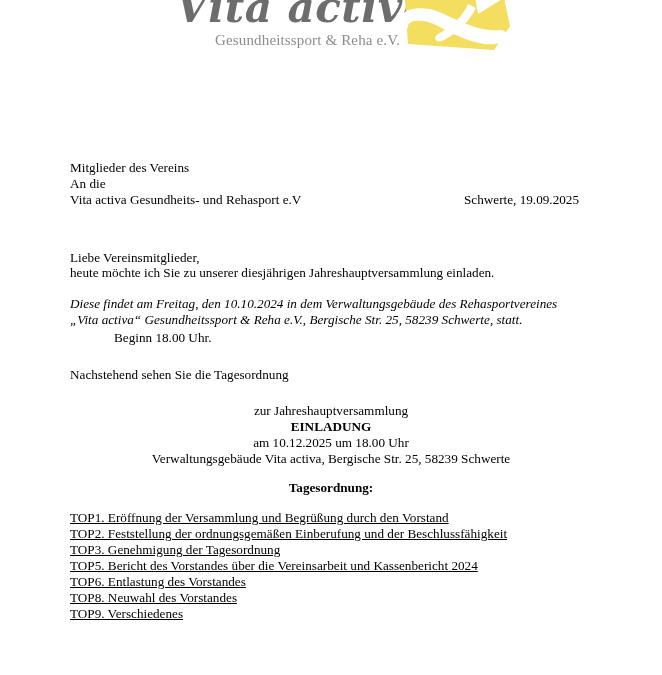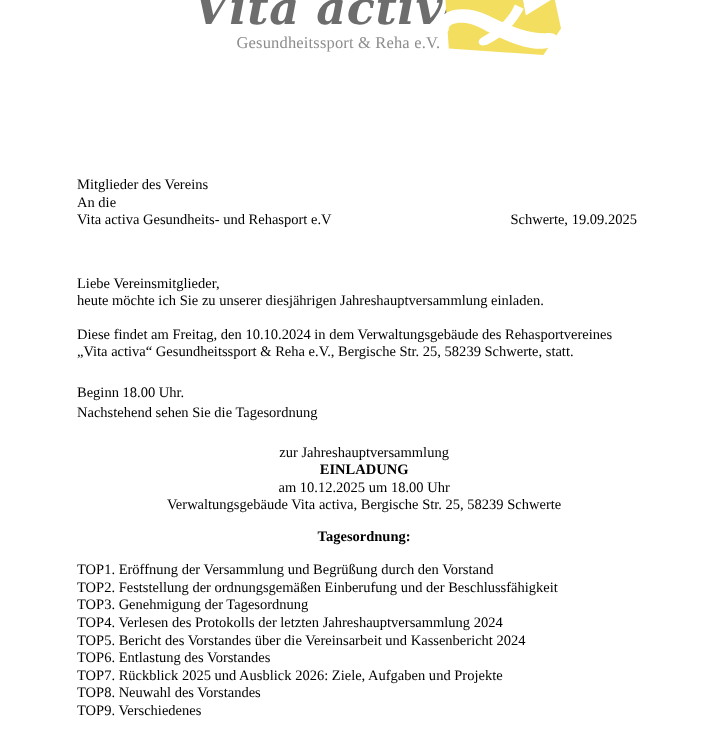--- a/index.html
+++ b/index.html
@@ -86,21 +86,21 @@
     white-space: nowrap;
   }
   p.para {
     margin: 0;
   }
   .center {
     text-align: center;
     width: 522px;
   }
   .bold { font-weight: bold; }
-  .top-line { white-space: nowrap; }
+  .top-line { white-space: nowrap; text-decoration: underline; }
 </style>
 </head>
 <body>
 
 <div class="logo-area">
   <div class="logo-inner">
     <div class="logo-wordmark">Vita activa</div>
     <div class="logo-subtitle">Gesundheitssport &amp; Reha e.V.</div>
     <div class="logo-mark">
       <svg viewBox="0 0 112 74" width="112" height="74" aria-hidden="true">
@@ -125,26 +125,26 @@
   </div>
 
   <div class="blk" style="top:178px;">
     <p class="para">Liebe Vereinsmitglieder,</p>
   </div>
 
   <div class="blk" style="top:193px;">
     <p class="para">heute möchte ich Sie zu unserer diesjährigen Jahreshauptversammlung einladen.</p>
   </div>
 
-  <div class="blk" style="top:224px;">
+  <div class="blk" style="top:224px;font-style:italic;">
     <p class="para">Diese findet am Freitag, den 10.10.2024 in dem Verwaltungsgebäude des Rehasportvereines</p>
     <p class="para">„Vita activa“ Gesundheitssport &amp; Reha e.V., Bergische Str. 25, 58239 Schwerte, statt.</p>
   </div>
 
-  <div class="blk" style="top:277px;">
+  <div class="blk" style="top:258px;margin-left:44px;">
     <p class="para">Beginn 18.00 Uhr.</p>
   </div>
 
   <div class="blk" style="top:295px;">
     <p class="para">Nachstehend sehen Sie die Tagesordnung</p>
   </div>
 
   <div class="blk center" style="top:331px;">
     <p class="para">zur Jahreshauptversammlung</p>
     <p class="para bold">EINLADUNG</p>
@@ -153,21 +153,19 @@
   </div>
 
   <div class="blk center" style="top:408px;">
     <p class="para bold">Tagesordnung:</p>
   </div>
 
   <div class="blk" style="top:438px;">
     <p class="para top-line">TOP1. Eröffnung der Versammlung und Begrüßung durch den Vorstand</p>
     <p class="para top-line">TOP2. Feststellung der ordnungsgemäßen Einberufung und der Beschlussfähigkeit</p>
     <p class="para top-line">TOP3. Genehmigung der Tagesordnung</p>
-    <p class="para top-line">TOP4. Verlesen des Protokolls der letzten Jahreshauptversammlung 2024</p>
     <p class="para top-line">TOP5. Bericht des Vorstandes über die Vereinsarbeit und Kassenbericht 2024</p>
     <p class="para top-line">TOP6. Entlastung des Vorstandes</p>
-    <p class="para top-line">TOP7. Rückblick 2025 und Ausblick 2026: Ziele, Aufgaben und Projekte</p>
     <p class="para top-line">TOP8. Neuwahl des Vorstandes</p>
     <p class="para top-line">TOP9. Verschiedenes</p>
   </div>
 
 </div>
 
 </body></html>

